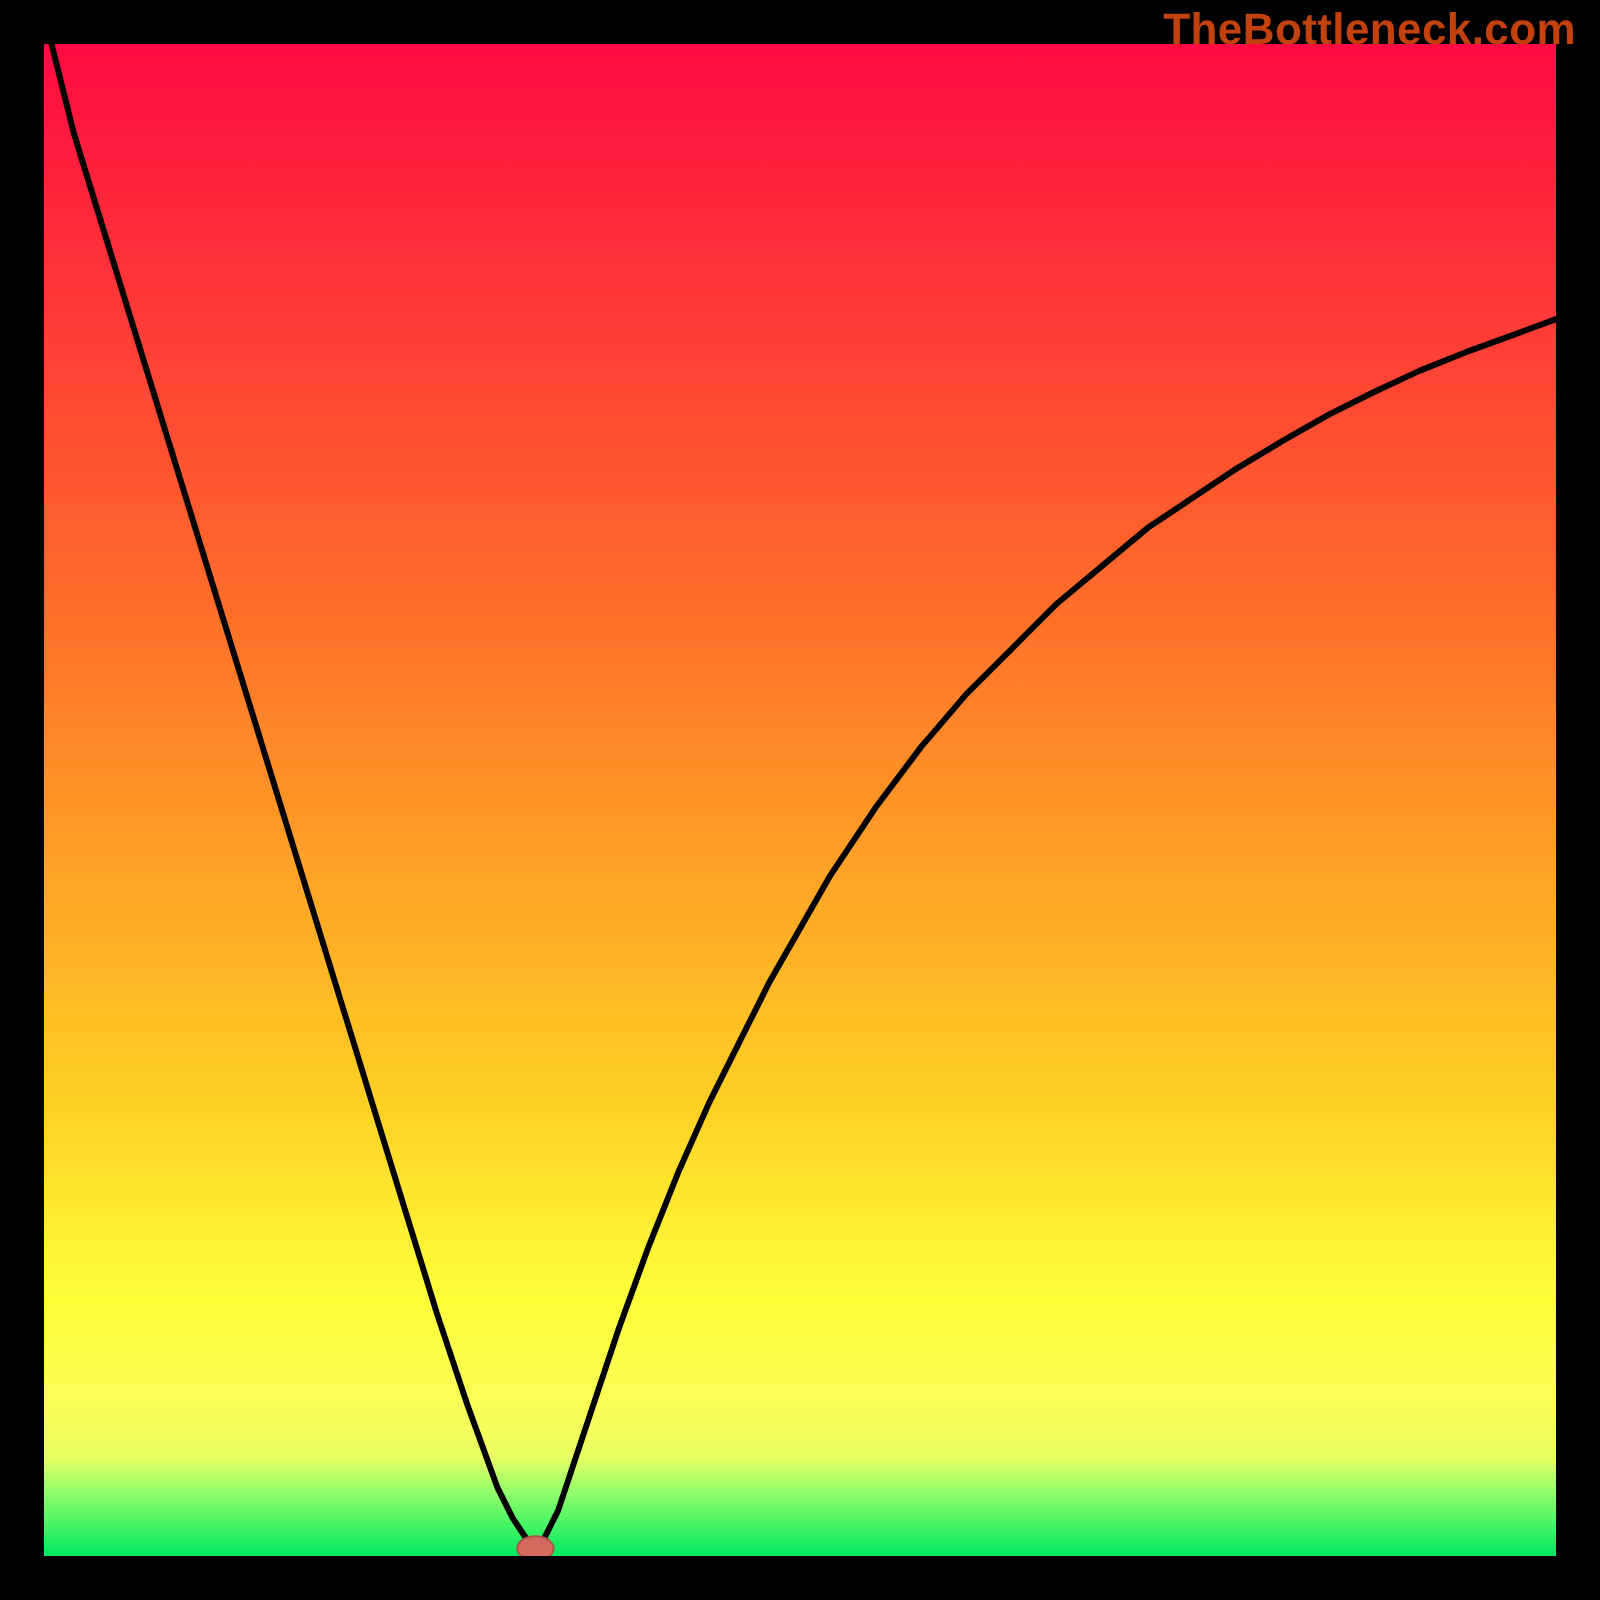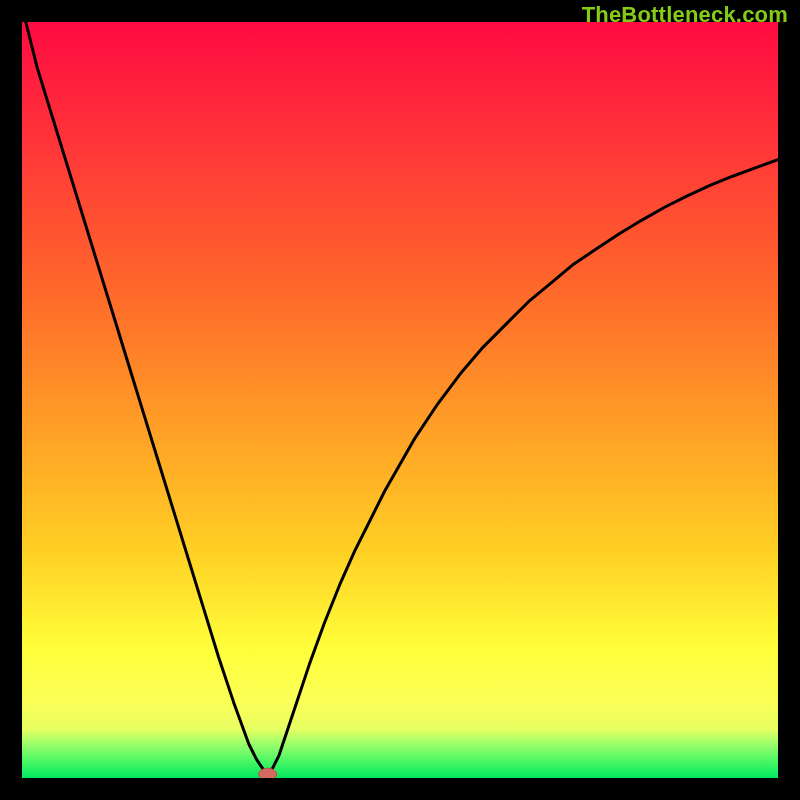--- a/index.html
+++ b/index.html
@@ -10,21 +10,21 @@
     height: 800px;
     background: #000;
   }
   .watermark {
     position: absolute;
     top: 2px;
     right: 12px;
     font-family: Arial, Helvetica, sans-serif;
     font-size: 22px;
     font-weight: 600;
-    color: #84cc16;
+    color: #c2410c;
     letter-spacing: 0.2px;
   }
   .plot-area {
     position: absolute;
     left: 22px;
     top: 22px;
     width: 756px;
     height: 756px;
   }
   .plot-area svg {

